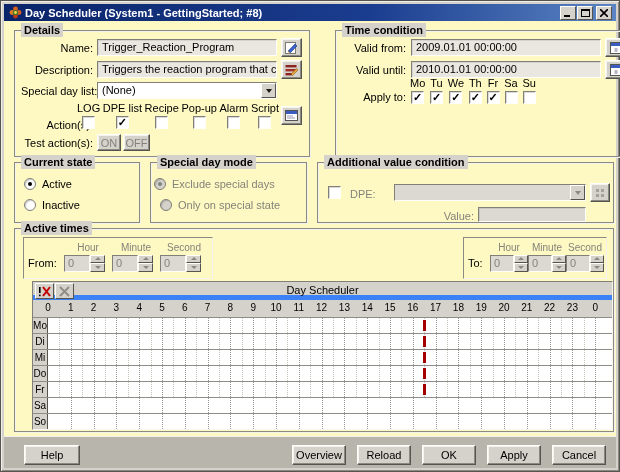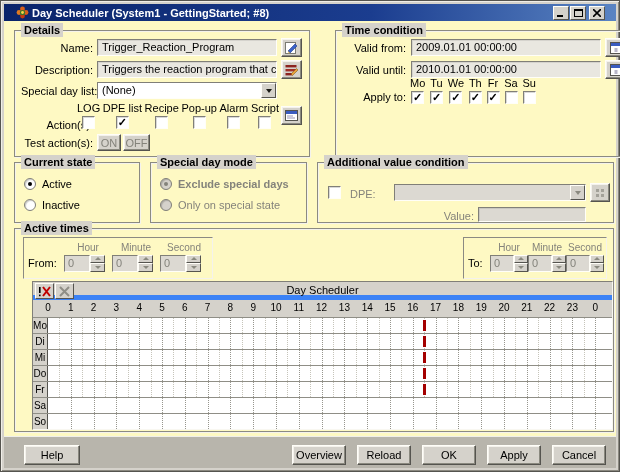--- a/index.html
+++ b/index.html
@@ -2,21 +2,21 @@
 <html><head>
 <meta charset="utf-8">
 <style>
   * { box-sizing: border-box; margin: 0; padding: 0; font-family: "Liberation Sans", sans-serif; }
   html,body { width:620px; height:472px; overflow:hidden; }
   .window { position:relative; width:620px; height:472px; background:#d5d2cb;
             border:1px solid #55544f; box-shadow: inset 1px 1px 0 #f0eee8, inset -1px -1px 0 #8a887f; }
   
   .titlebar { position:absolute; left:3px; top:3px; right:3px; height:17px;
               background:linear-gradient(to right,#0a246a 0%,#1b3d8f 60%,#5a84c3 100%);
-              display:flex; align-items:center; padding:0 11px; }
+              display:flex; align-items:center; padding:0 4px; }
   .titlebar .ticon { width:13px; height:13px; margin:0 3px 0 1px; flex:0 0 auto; }
   .titletext { color:#fff; font-size:11px; font-weight:bold; white-space:nowrap; flex:1; }
   .winbtns { display:flex; gap:1px; }
   .winbtn { width:16px; height:14px; background:#d5d2cb; border:1px solid;
             border-color:#fffef8 #55544f #55544f #fffef8; display:flex; align-items:center; justify-content:center; }
   .winbtn.close { margin-left:2px; }
   
   .content { position:absolute; left:3px; top:20px; right:3px; height:417px; background:#fef9c3; }
   .footerbar { position:absolute; left:3px; bottom:3px; right:3px; height:32px; background:#b8b5ac;
                border-top:1px solid #f0efe9; }
@@ -261,21 +261,21 @@
           <div class="optrow" style="left: 9px; top: 36px;">
             <span class="radio"></span>
             <span>Inactive</span>
           </div>
         </div>
     </div>
 
     <div class="group" style="left:146px; top:141px; width:157px; height:61px;">
       <span class="legend">Special day mode</span>
       <div id="special-day-opts">
-          <div class="optrow" style="left: 9px; top: 15px; font-weight: bold;">
+          <div class="optrow" style="left: 3px; top: 15px;">
             <span class="radio sel disr"></span>
             <span class="dis">Exclude special days</span>
           </div>
           <div class="optrow" style="left: 9px; top: 36px;">
             <span class="radio disr"></span>
             <span class="dis">Only on special state</span>
           </div>
         </div>
     </div>
 

